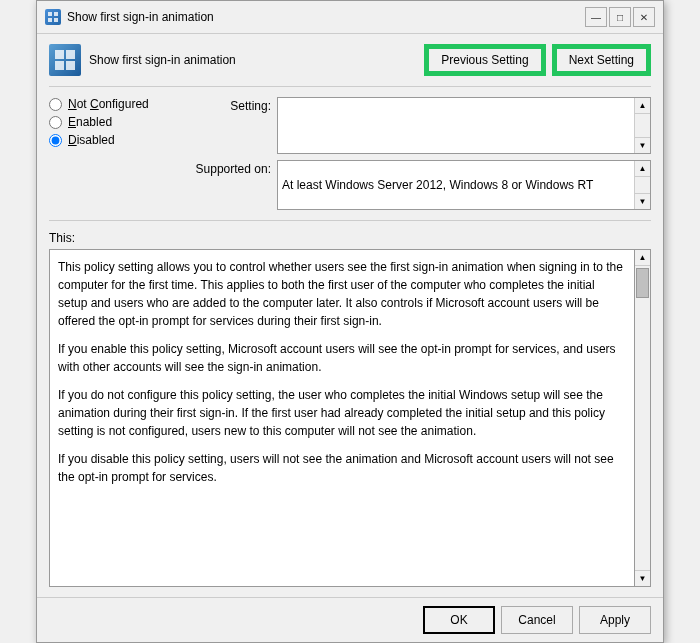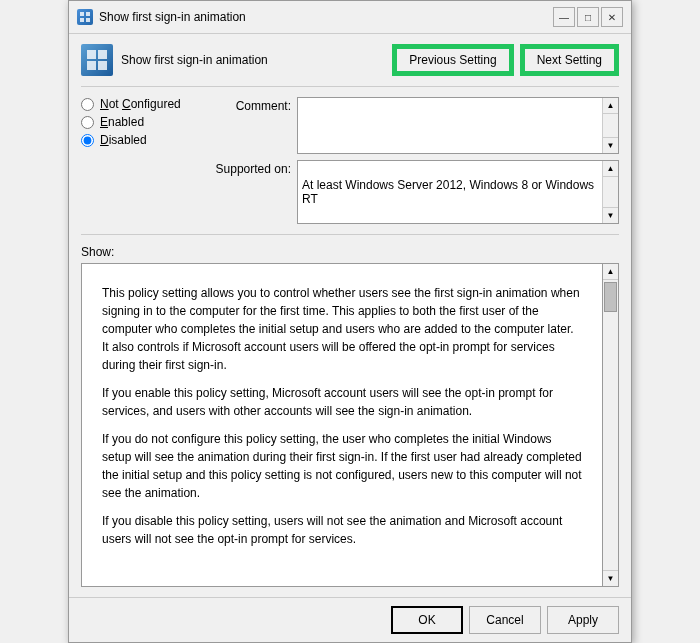--- a/index.html
+++ b/index.html
@@ -8,21 +8,21 @@
       font-size: 12px;
       background: #f0f0f0;
       display: flex;
       justify-content: center;
       align-items: center;
       width: 700px;
       height: 643px;
       overflow: hidden;
     }
     .window {
-      width: 564px;
+      width: 628px;
       height: 643px;
       background: #f0f0f0;
       border: 1px solid #999;
       display: flex;
       flex-direction: column;
       box-shadow: 2px 2px 8px rgba(0,0,0,0.3);
     }
     .title-bar {
       background: #f0f0f0;
       border-bottom: 1px solid #ccc;
@@ -199,21 +199,21 @@
     }
     .help-box {
       flex: 1;
       border: 1px solid #999;
       background: white;
       position: relative;
       display: flex;
     }
     .help-content {
       flex: 1;
-      padding: 20px;
+      padding: 8px;
       font-size: 12px;
       line-height: 1.5;
       overflow: hidden;
     }
     .help-content p {
       margin-bottom: 10px;
     }
     .help-content p:last-child {
       margin-bottom: 0;
     }
@@ -320,21 +320,21 @@
       </div>
       <span class="header-title">Show first sign-in animation</span>
       <div class="header-buttons">
         <button class="btn">Previous Setting</button>
         <button class="btn">Next Setting</button>
       </div>
     </div>
 
     <hr class="separator">
 
-    <div style="display:flex; ">
+    <div style="display:flex; gap:12px;">
 
       <div class="radio-section" style="min-width:120px;">
         <div class="radio-row">
           <input type="radio" name="policy" id="notConfigured" style="">
           <label class="radio-label" for="notConfigured">
             <u>N</u>ot <u>C</u>onfigured
           </label>
         </div>
         <div class="radio-row">
           <input type="radio" name="policy" id="enabled" style="">
@@ -346,21 +346,21 @@
           <input type="radio" name="policy" id="disabled" checked="" style="">
           <label class="radio-label" for="disabled">
             <u>D</u>isabled
           </label>
         </div>
       </div>
 
       <div class="fields-section" style="flex:1;">
 
         <div class="field-row">
-          <span class="field-label">Comment:</span>
+          <span class="field-label">Setting:</span>
           <div style="flex:1; display:flex; border:1px solid #999; background:white;">
             <textarea class="field-textarea" style="border: none; flex: 1 1 0%; height: 55px; resize: none; font-family: inherit; font-size: 12px; padding: 2px;"></textarea>
             <div style="width:16px; background:#f0f0f0; border-left:1px solid #ccc; display:flex; flex-direction:column;">
               <div class="sb-arrow">▲</div>
               <div style="flex:1;"></div>
               <div class="sb-arrow-bottom">▼</div>
             </div>
           </div>
         </div>
 
@@ -377,21 +377,21 @@
         </div>
       </div>
     </div>
 
     <hr class="separator">
 
     <div class="main-section">
 
 
       <div class="right-panel">
-        <span class="panel-label">Show:</span>
+        <span class="panel-label">This:</span>
         <div class="help-box">
           <div class="help-content">
             <p>This policy setting allows you to control whether users see the first sign-in animation when signing in to the computer for the first time.  This applies to both the first user of the computer who completes the initial setup and users who are added to the computer later.  It also controls if Microsoft account users will be offered the opt-in prompt for services during their first sign-in.</p>
             <p>If you enable this policy setting, Microsoft account users will see the opt-in prompt for services, and users with other accounts will see the sign-in animation.</p>
             <p>If you do not configure this policy setting, the user who completes the initial Windows setup will see the animation during their first sign-in. If the first user had already completed the initial setup and this policy setting is not configured, users new to this computer will not see the animation.</p>
             <p>If you disable this policy setting, users will not see the animation and Microsoft account users will not see the opt-in prompt for services.</p>
           </div>
           <div class="help-scrollbar">
             <div class="sb-arrow">▲</div>
             <div class="scrollbar-track">

